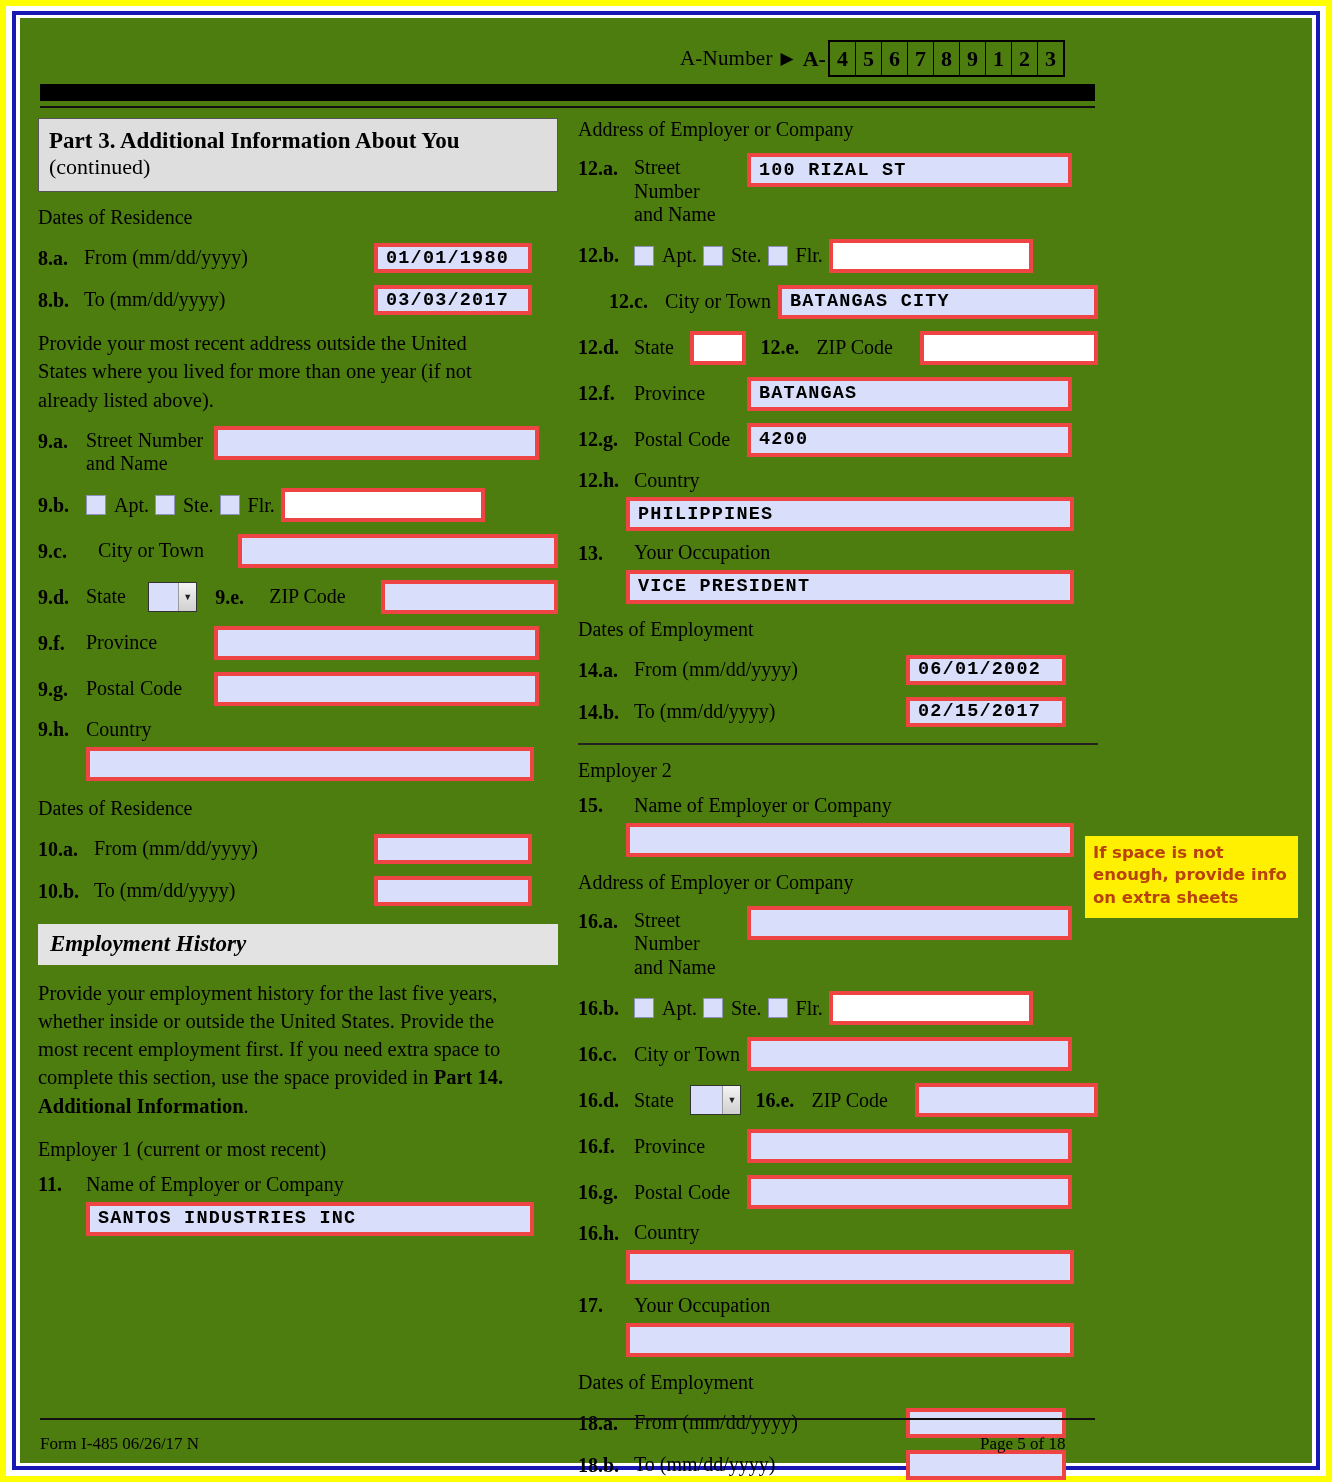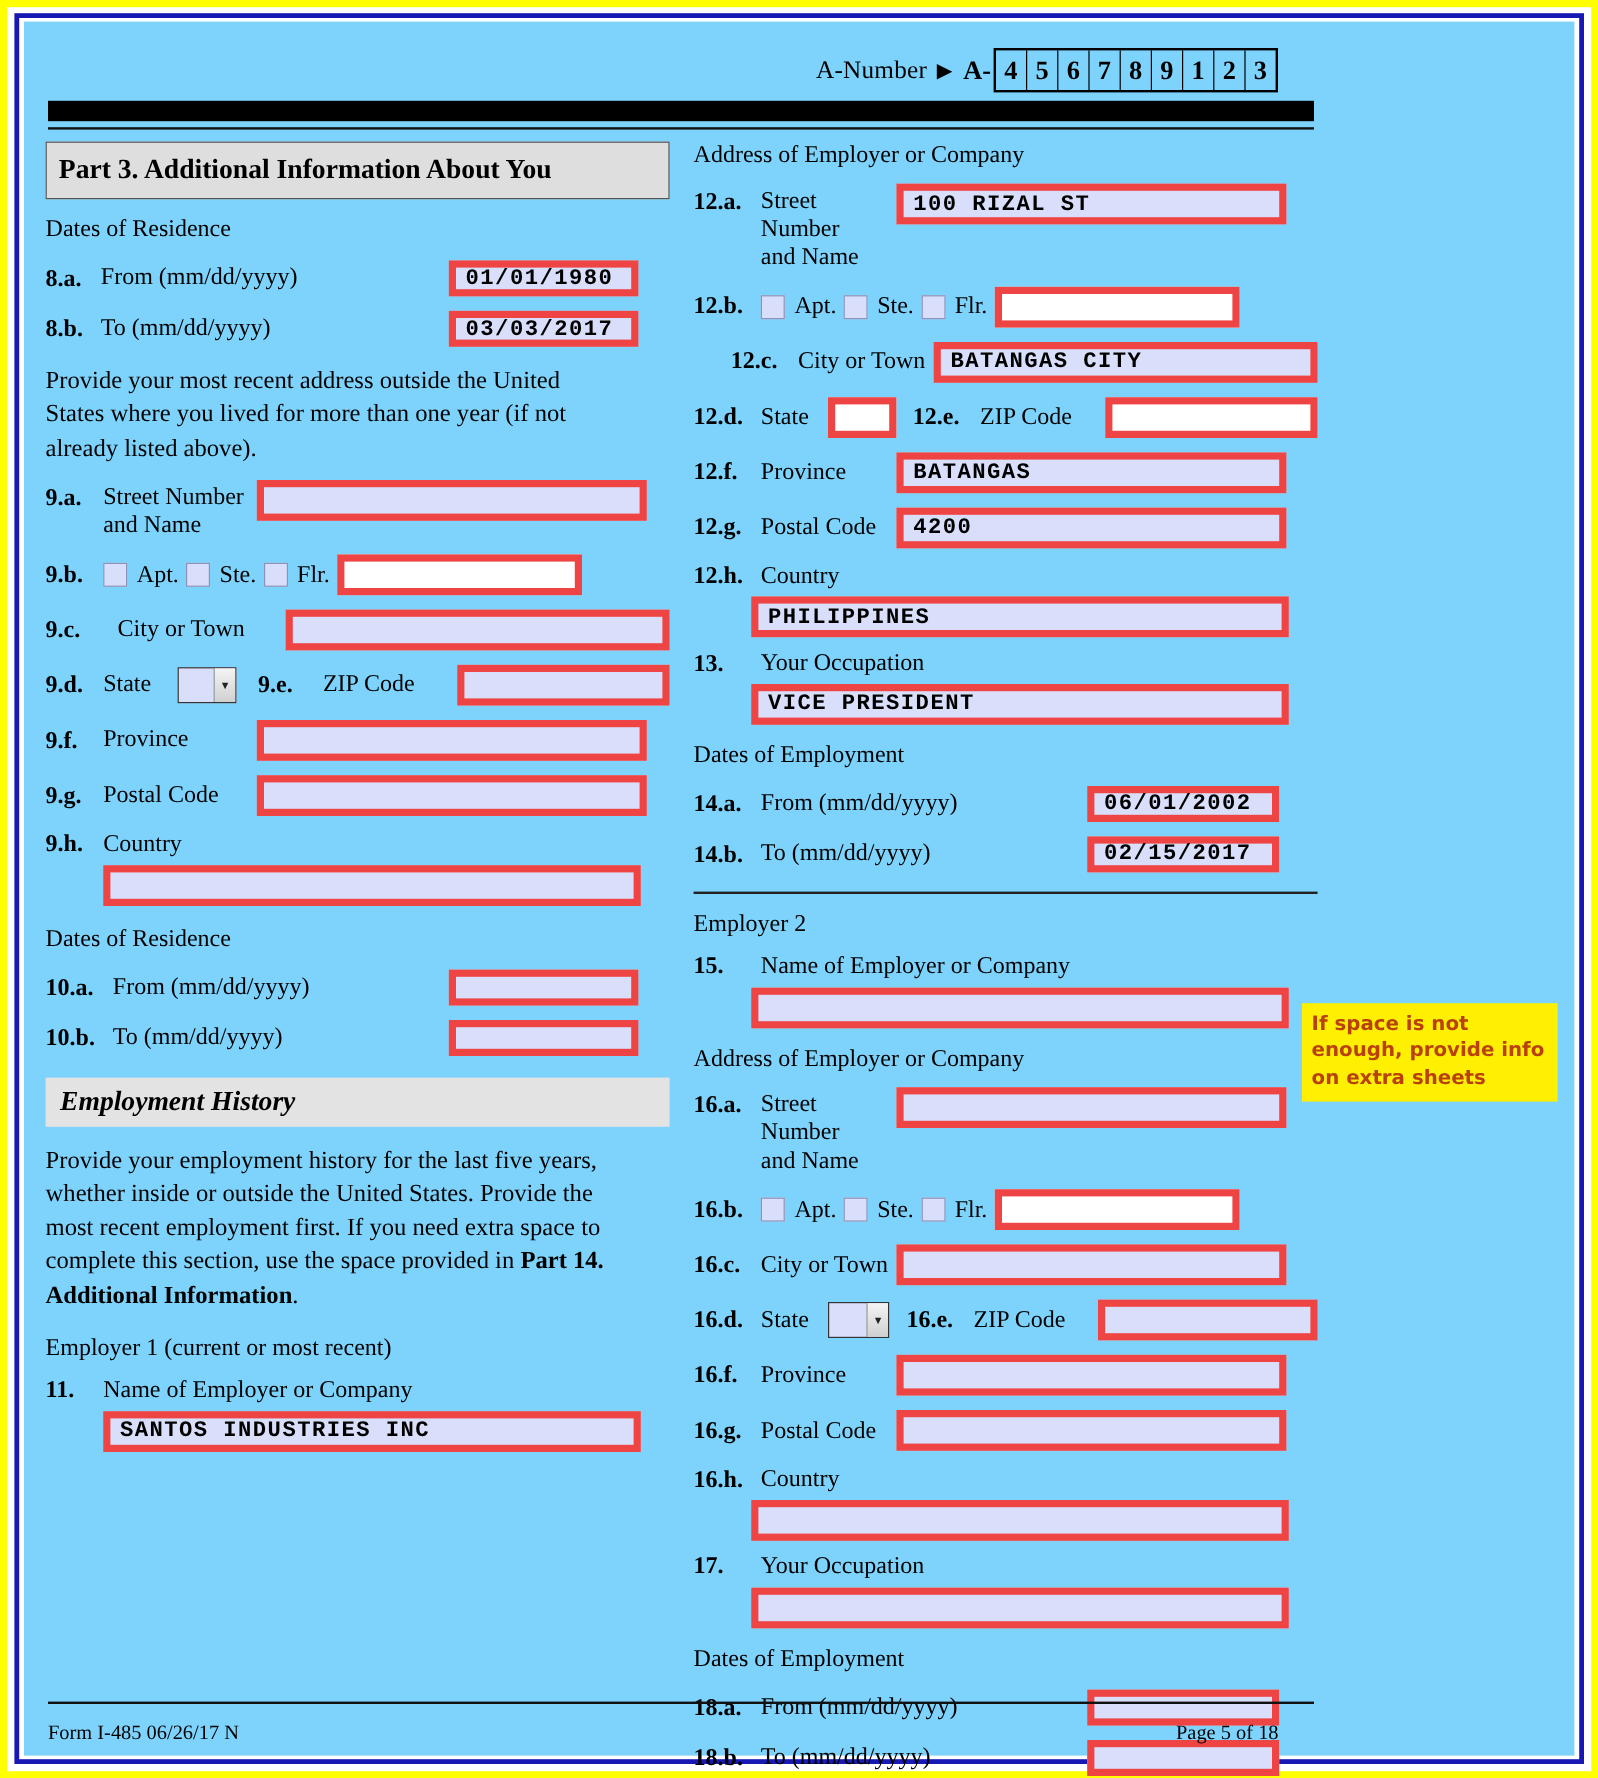--- a/index.html
+++ b/index.html
@@ -19,21 +19,21 @@
   .inner-blue{
     position:absolute;left:12px;top:11px;
     width:1308px;height:1459px;
     box-sizing:border-box;
     border:4px solid #1818b4;
     background:#ffffff;
   }
   .page{
     position:absolute;left:20px;top:18px;
     width:1292px;height:1445px;
-    background:#7dd3fc;
+    background:#4d7c0f;
   }
 
   
   .anum-row{
     position:absolute;left:660;top:22px;
     left:660px;
     display:flex;align-items:center;
   }
   .anum-label{font-size:21px;letter-spacing:.2px;}
   .anum-arrow{font-size:17px;margin:0 9px 0 8px;line-height:1;}
@@ -78,21 +78,21 @@
   .plain{font-size:20px;margin:10px 0 10px 0;}
   .para{font-size:20.5px;line-height:1.38;margin:7px 0 12px 0;}
   .para b{font-weight:bold;}
 
   
   .row{display:flex;align-items:flex-start;margin-bottom:12px;}
   .num{font-size:20px;font-weight:bold;flex:0 0 auto;padding-top:4px;}
   .lbl{font-size:20px;flex:0 0 auto;padding-top:3px;line-height:1.18;}
 
   .fld{
-    background:#d9dffa;border:6px solid #ef4444;
+    background:#d9dffa;border:4px solid #ef4444;
     height:30px;box-sizing:border-box;
     font-family:"Liberation Mono", monospace;
     font-weight:bold;font-size:18.5px;
     display:flex;align-items:center;
     padding-left:8px;letter-spacing:1.2px;
     color:#000;
   }
   .fld.empty-white{background:#ffffff;}
   .fld.tall{height:34px;}
 
@@ -165,20 +165,21 @@
     </span>
   </div>
 
   <div class="blackbar"></div>
   <div class="thinline"></div>
 
   <div class="colL">
 
     <div class="banner">
       <div class="b1">Part 3.  Additional Information About You</div>
+      <div class="b2">(continued)</div>
     </div>
 
     <div class="plain" style="margin-top:14px;">Dates of Residence</div>
 
     <div class="row" style="margin-top:14px;">
       <span class="num" style="width:46px;">8.a.</span>
       <span class="lbl" style="width:290px;">From (mm/dd/yyyy)</span>
       <span class="fld" style="width:158px;">01/01/1980</span>
     </div>
 

